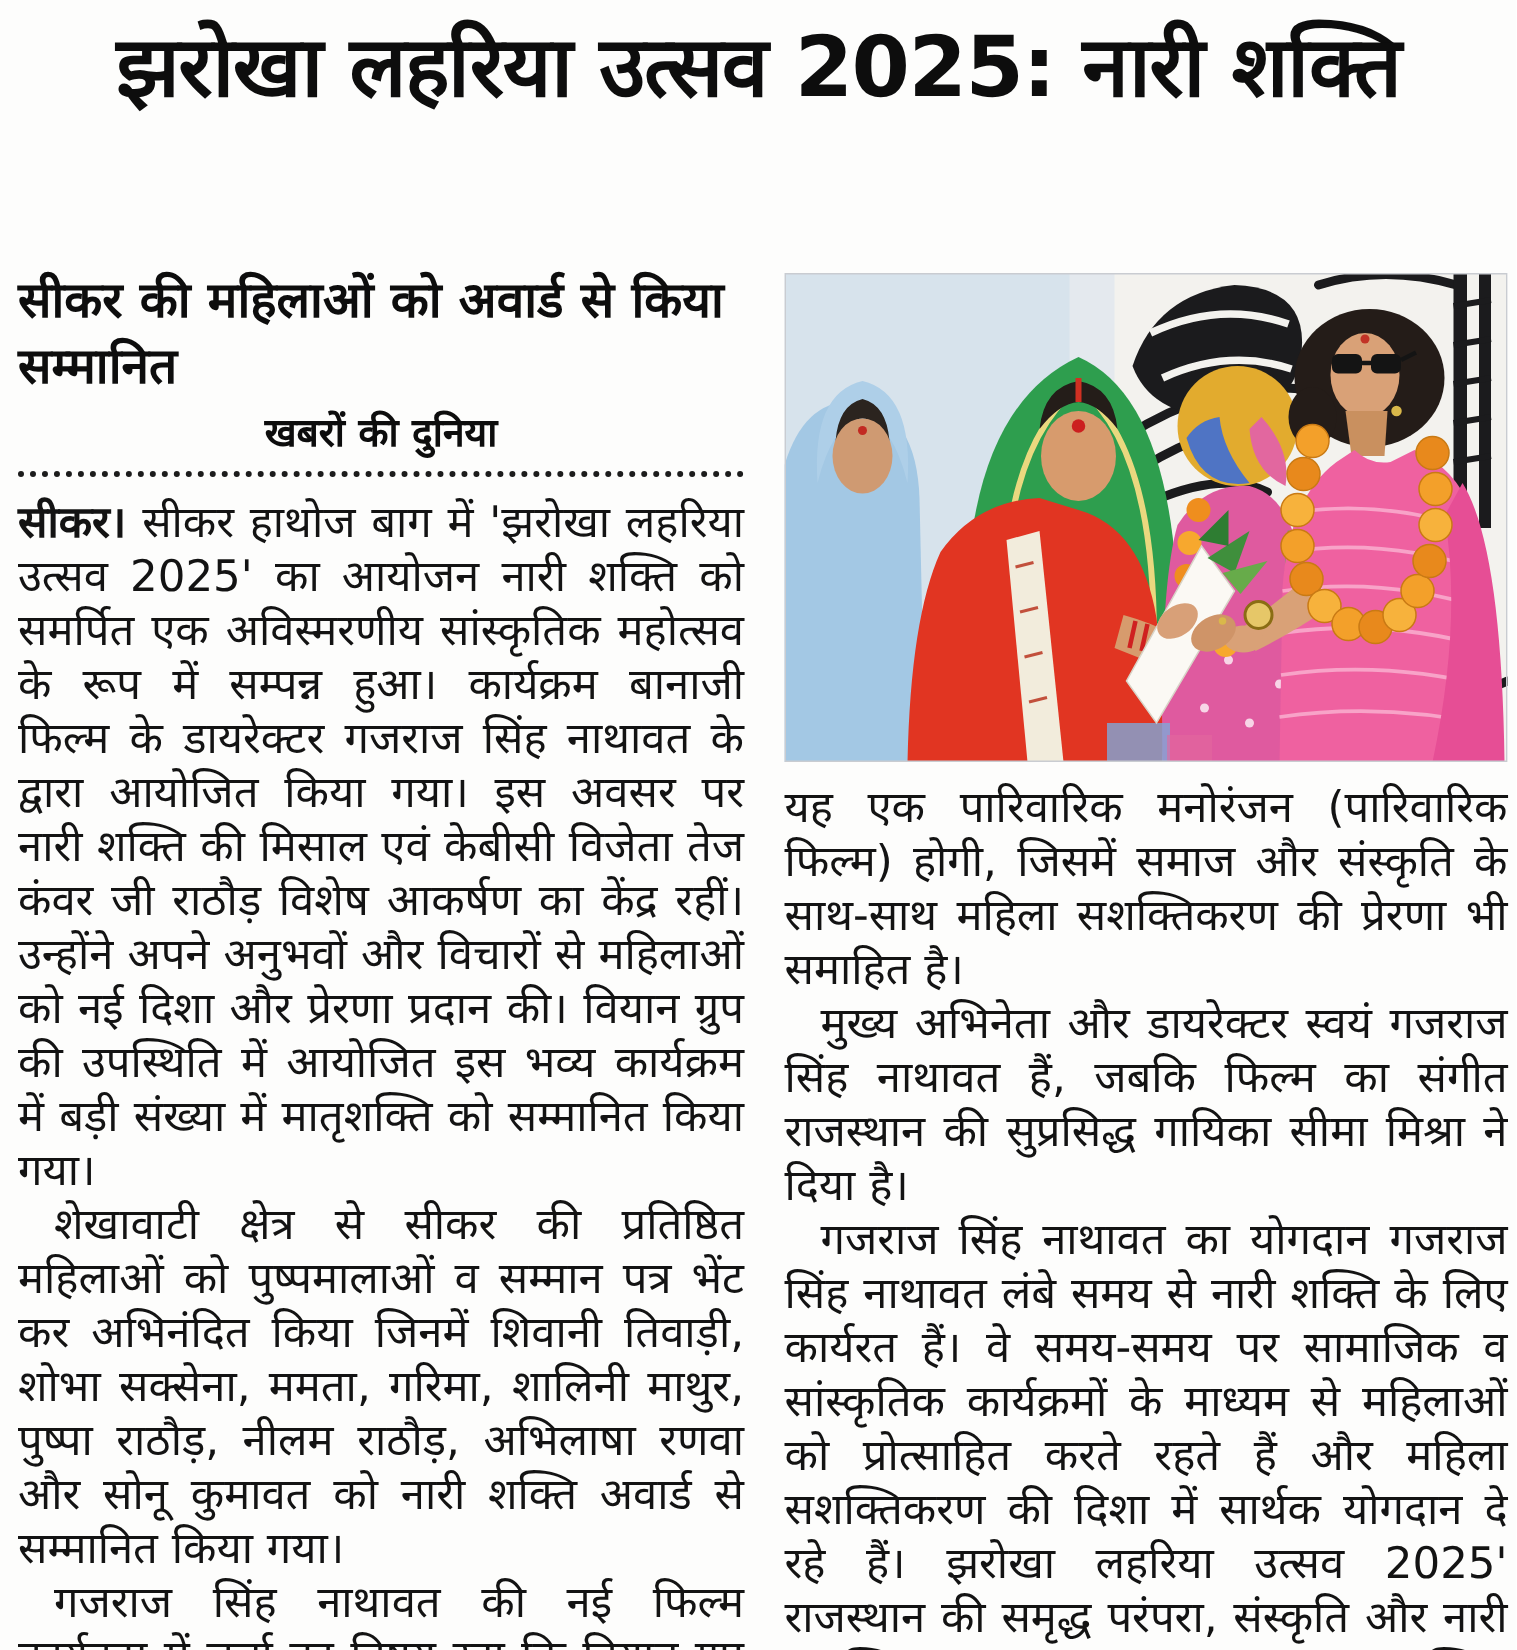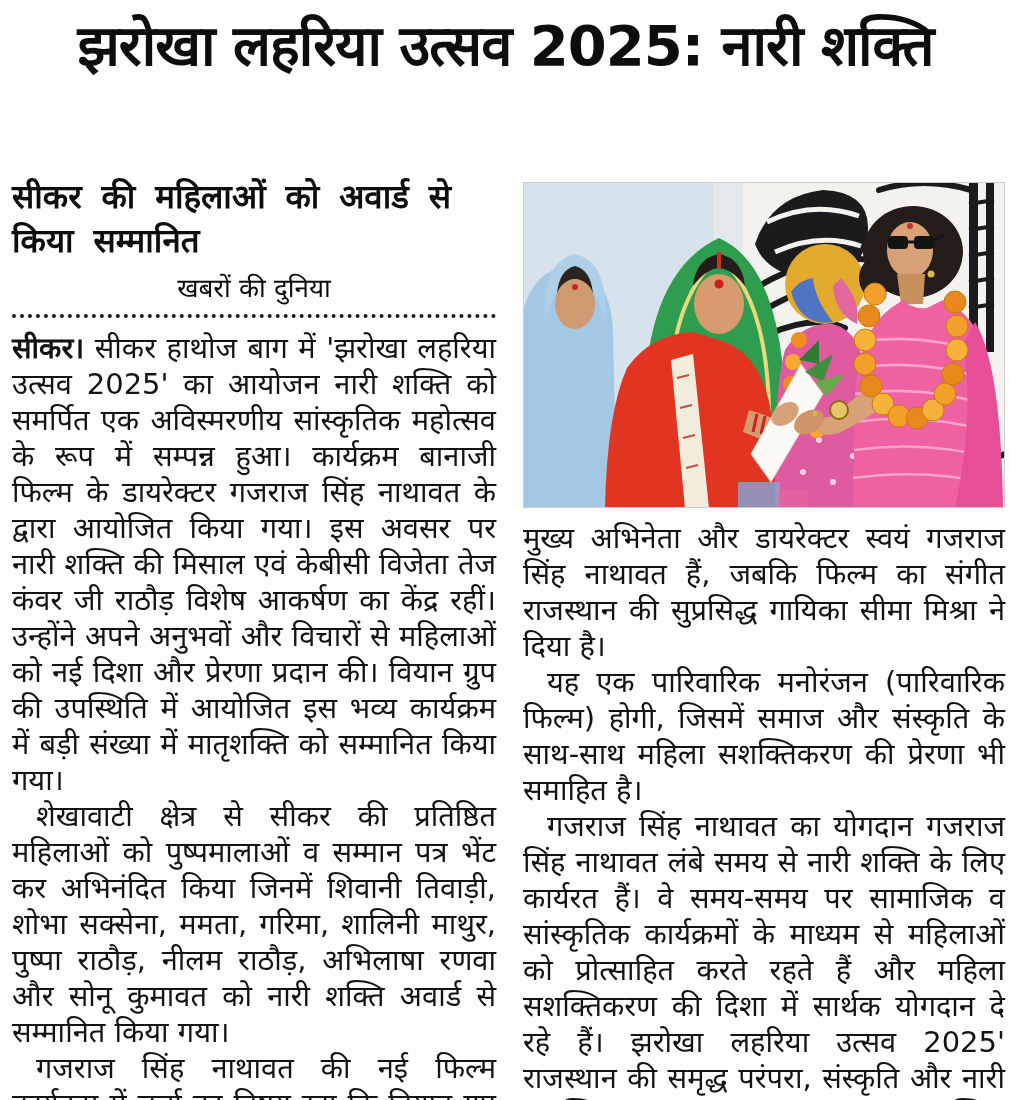--- a/index.html
+++ b/index.html
@@ -18,24 +18,24 @@
     position:absolute;top:8px;left:0;width:1011px;
     text-align:center;font-weight:700;color:#0d0d0d;
     font-size:56px;line-height:1.36;letter-spacing:-1px;
   }
   
   .left-col{
     position:absolute;left:12px;top:178px;width:484px;
   }
   .subhead{
     font-size:33px;font-weight:700;line-height:1.32;
-    color:#0d0d0d;margin:0 0 4px 0;font-family:Liberation Mono, monospace;
+    color:#0d0d0d;margin:0 0 4px 0;
   }
   .byline{
-    text-align:center;font-size:26px;font-weight:400;
+    text-align:center;font-size:26px;font-weight:700;
     color:#0d0d0d;margin:2px 0 8px 0;
   }
   .dotline{
     border-bottom:4px dotted #1c1c1c;
     height:1px;margin:0 0 12px 0;
   }
   .body p{
     font-size:29px;line-height:36px;margin:0;
     text-align:justify;
   }
@@ -219,19 +219,19 @@
         <polygon points="276,178 296,158 296,182" fill="#2e7d32"></polygon>
         <ellipse cx="262" cy="232" rx="15" ry="10" fill="#d8a078" transform="rotate(-35 262 232)"></ellipse>
         <ellipse cx="286" cy="240" rx="16" ry="11" fill="#cf9468" transform="rotate(-30 286 240)"></ellipse>
         <circle cx="292" cy="232" r="2.5" fill="#d9b84a"></circle>
       </g>
 
       <rect x="0.5" y="0.5" width="481" height="325" fill="none" stroke="#c9ccd1" stroke-width="1"></rect>
     </svg>
 
     <div class="body">
+      <p>यह एक पारिवारिक मनोरंजन (पारिवारिक फिल्म) होगी, जिसमें समाज और संस्कृति के साथ-साथ महिला सशक्तिकरण की प्रेरणा भी समाहित है।</p>
       <p>मुख्य अभिनेता और डायरेक्टर स्वयं गजराज सिंह नाथावत हैं, जबकि फिल्म का संगीत राजस्थान की सुप्रसिद्ध गायिका सीमा मिश्रा ने दिया है।</p>
-      <p>यह एक पारिवारिक मनोरंजन (पारिवारिक फिल्म) होगी, जिसमें समाज और संस्कृति के साथ-साथ महिला सशक्तिकरण की प्रेरणा भी समाहित है।</p>
       <p>गजराज सिंह नाथावत का योगदान गजराज सिंह नाथावत लंबे समय से नारी शक्ति के लिए कार्यरत हैं। वे समय-समय पर सामाजिक व सांस्कृतिक कार्यक्रमों के माध्यम से महिलाओं को प्रोत्साहित करते रहते हैं और महिला सशक्तिकरण की दिशा में सार्थक योगदान दे रहे हैं। झरोखा लहरिया उत्सव 2025' राजस्थान की समृद्ध परंपरा, संस्कृति और नारी सशक्तिकरण का अनूठा संगम बनकर उपस्थित जनसमूह के लिए अविस्मरणीय अनुभव साबित हुआ। वहीं गजराज सिंह नाथावत की आगामी फिल्म ने भी कार्यक्रम में नई ऊर्जा और उत्साह का संचार किया।</p>
     </div>
   </div>
 
 </div>
 
 </body></html>

